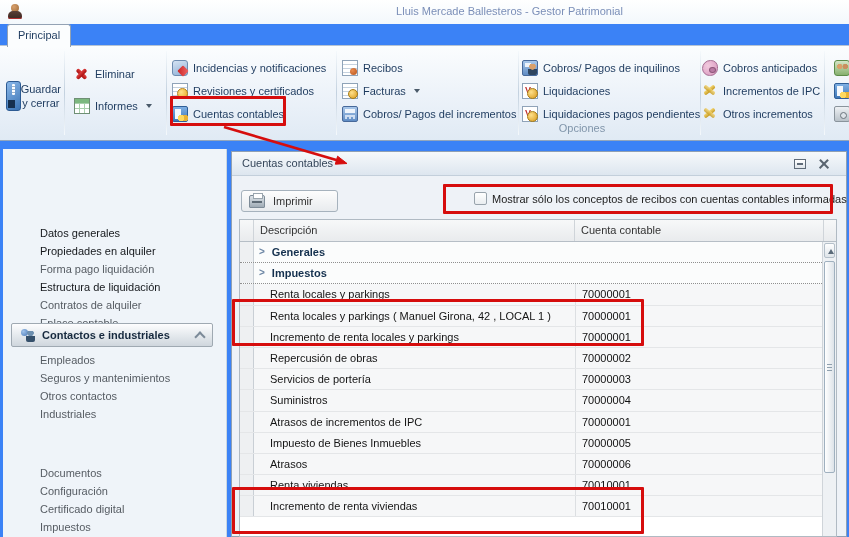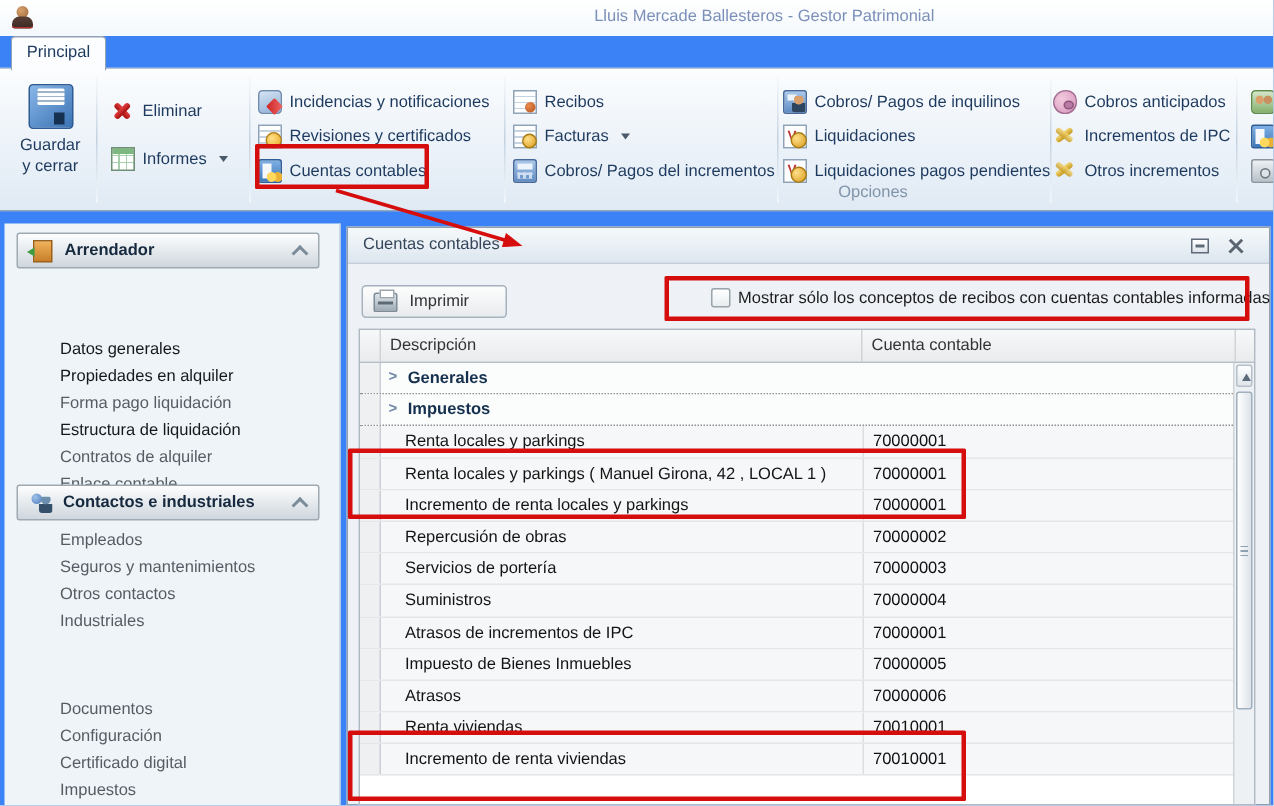--- a/index.html
+++ b/index.html
@@ -7,21 +7,21 @@
   
   #topbar{position:absolute;left:0;top:0;width:849px;height:24px;background:linear-gradient(#ffffff,#f3f8fc);}
   #title{position:absolute;left:170px;right:0;top:5px;text-align:center;color:#7b8fb8;}
   .ic-user{position:absolute;left:7px;top:3px;width:17px;height:17px;}
   .ic-user::before{content:"";position:absolute;left:4px;top:1px;width:8px;height:8px;border-radius:50%;background:radial-gradient(circle at 35% 35%,#d9a06b,#9c6a3a);}
   .ic-user::after{content:"";position:absolute;left:1px;top:8px;width:14px;height:8px;border-radius:5px 5px 2px 2px;background:linear-gradient(#5a3f35,#3a2a24);box-shadow:inset 0 -1px 0 #b03030;}
   
   #tab{position:absolute;left:7px;top:24px;width:62px;height:22px;background:#fbfdfe;border:1px solid #93a2b4;border-bottom:none;border-radius:3px 3px 0 0;text-align:center;line-height:21px;z-index:5;}
   #ribbon{position:absolute;left:0;top:45px;width:849px;height:96px;background:linear-gradient(#fbfdfe,#ecf2f9 55%,#e0eaf4);border-top:1px solid #b6c4d4;border-bottom:1px solid #93a6bd;box-sizing:border-box;}
   .rsep{position:absolute;top:5px;height:84px;width:1px;background:linear-gradient(#f5f9fc,#c3d1df,#f5f9fc);}
-  #btn-save{position:absolute;left:6px;top:5px;width:55px;height:85px;display:flex;flex-direction:column;align-items:center;justify-content:flex-start;border-radius:3px;cursor:default;}
+  #btn-save{position:absolute;left:6px;top:5px;width:55px;height:85px;display:flex;flex-direction:row;align-items:center;justify-content:flex-start;border-radius:3px;cursor:default;}
   .ic-floppy{position:relative;width:28px;height:28px;margin-top:5px;background:linear-gradient(140deg,#8ab7e8,#3a73b4);border:1px solid #2d5b93;border-radius:3px;}
   .ic-floppy::before{content:"";position:absolute;left:5px;top:2px;right:5px;height:11px;background:repeating-linear-gradient(#fbfdff 0 2px,#9fb4c9 2px 3px);border-radius:1px;}
   .ic-floppy::after{content:"";position:absolute;right:5px;bottom:2px;width:7px;height:8px;background:#16304f;}
   #btn-save .lbl{text-align:center;line-height:14px;margin-top:4px;}
   .smallbtn{position:absolute;height:18px;display:flex;align-items:center;gap:5px;white-space:nowrap;cursor:default;}
   .caret{width:0;height:0;border-left:3px solid transparent;border-right:3px solid transparent;border-top:4px solid #4a5a6a;margin-left:3px;}
   #opciones{position:absolute;left:540px;top:76px;width:84px;text-align:center;color:#8095aa;}
   
   .ic{position:relative;width:16px;height:16px;display:inline-block;flex:none;}
   .ic-x::before,.ic-x::after{content:"";position:absolute;left:1px;top:6px;width:13px;height:4px;border-radius:2px;background:linear-gradient(#e04040,#a80f0f);}
@@ -201,25 +201,20 @@
           <span class="ic ic-book"></span>
         </div>
         <div class="smallbtn" style="left: 834px; top: 59px; width: 15px; overflow: hidden;">
           <span class="ic ic-safe"></span>
         </div>
       </div>
     <div id="opciones">Opciones</div>
   </div>
 
   <div id="sidebar">
-      <div class="shead" style="top: 6px;">
-        <span class="ic-door"></span>
-        <span class="t">Arrendador</span>
-        <span class="chev"></span>
-      </div>
       <div class="sitems" style="top: 33px; margin-top: 42px;">
         <div class="sitem emph">Datos generales</div>
         <div class="sitem emph">Propiedades en alquiler</div>
         <div class="sitem">Forma pago liquidación</div>
         <div class="sitem emph">Estructura de liquidación</div>
         <div class="sitem">Contratos de alquiler</div>
         <div class="sitem">Enlace contable</div>
         <div class="sitem">Cuenta bancaria</div>
       </div>
       <div class="shead" style="top: 174px;">

